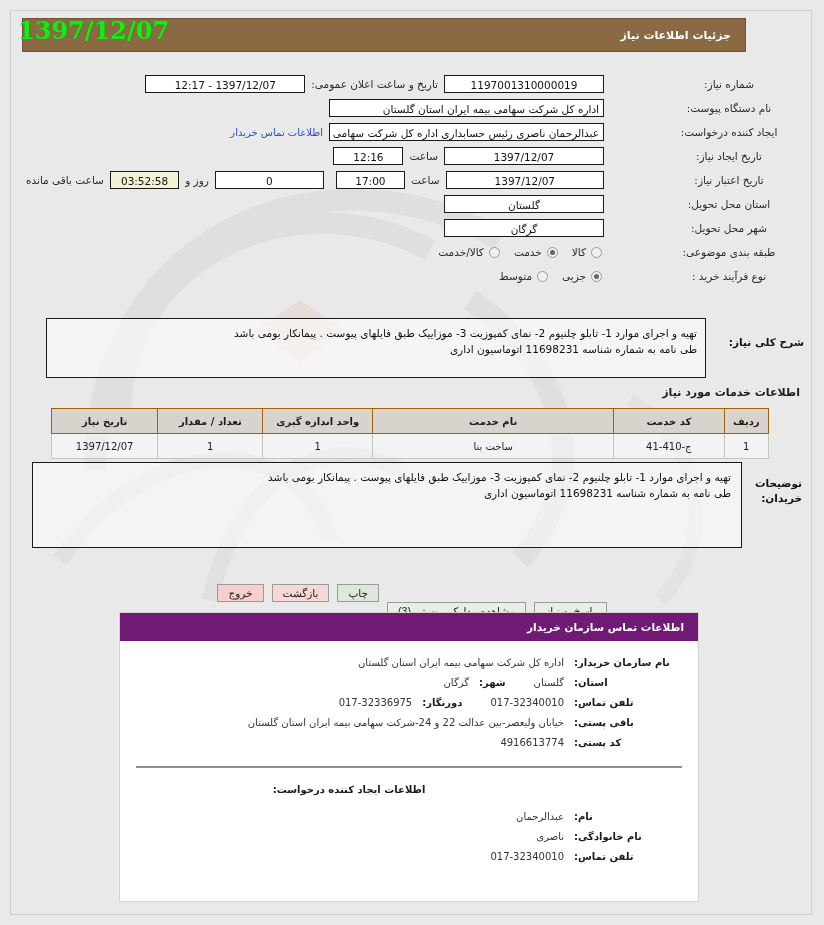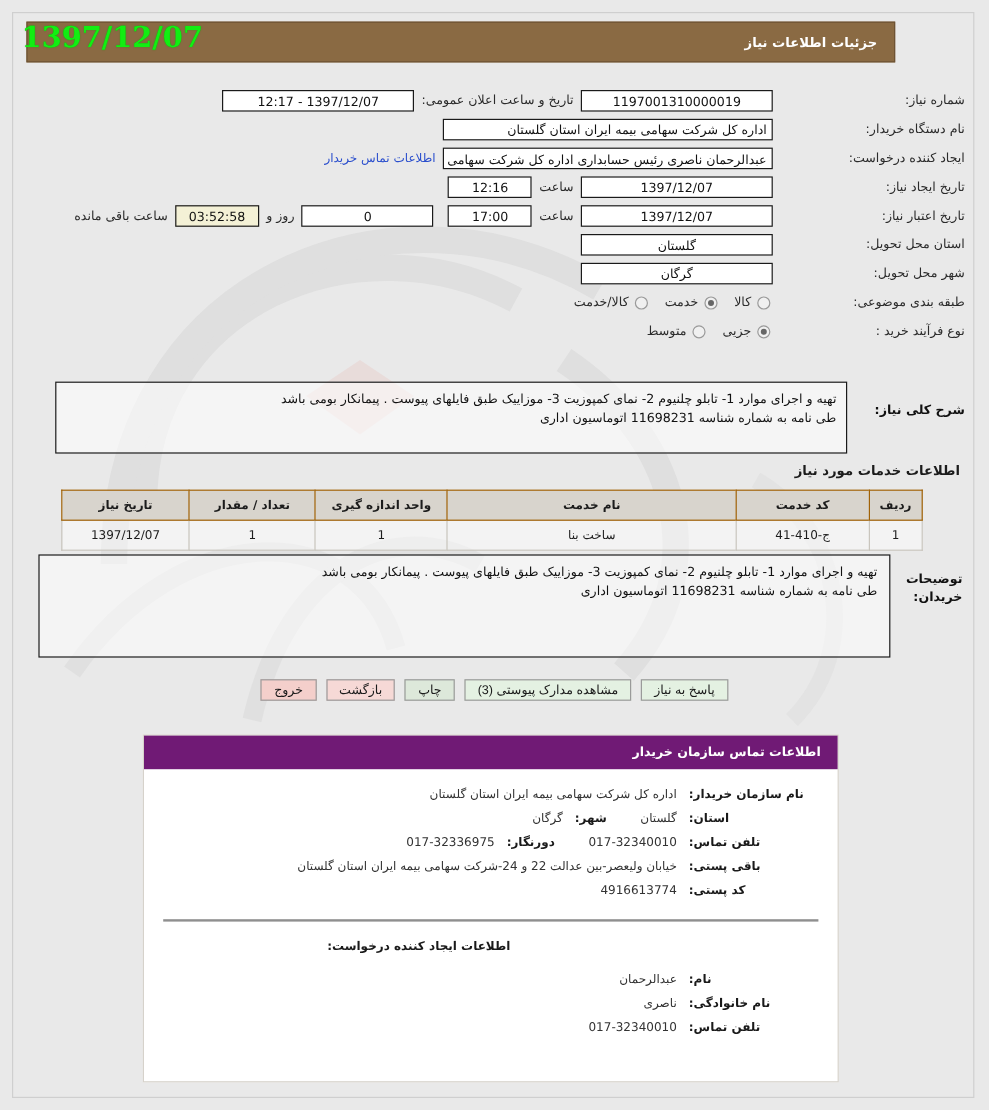--- a/index.html
+++ b/index.html
@@ -84,26 +84,27 @@
   }
   .frow {
     display: flex;
     align-items: center;
     justify-content: flex-start;
     margin-bottom: 4px;
     height: 20px;
   }
   .flabel {
     width: 150px;
-    text-align: right;
+    text-align: center;
     padding-left: 10px;
     font-size: 10.5px;
     color: #2b2b2b;
     white-space: nowrap;
     flex: 0 0 auto;
+    margin-left: 40px;
   }
   .fval {
     border: 1px solid #1a1a1a;
     background: #ffffff;
     height: 18px;
     line-height: 18px;
     font-size: 10.5px;
     text-align: center;
     box-sizing: border-box;
     color: #111;
@@ -296,21 +297,21 @@
     font-size: 10.5px;
     height: 18px;
     line-height: 16px;
     padding: 0 10px;
     box-sizing: border-box;
     cursor: pointer;
     color: #1a1a1a;
     white-space: nowrap;
     text-align: center;
   }
-  .btn-green   { background: #e4f1e2; }
+  .btn-green   { background: #e4f1e2; margin-top: 36px; }
   .btn-green2  { background: #dde8da; }
   .btn-pinkish { background: #f6d9d6; }
   .btn-pink    { background: #f4cfcb; }
 
   
   .panel {
     position: absolute;
     top: 612px;
     right: 125px;
     width: 580px;
@@ -409,21 +410,21 @@
   <div class="form-area">
 
     <div class="frow">
       <span class="flabel">شماره نیاز:</span>
       <span class="fval w-160">1197001310000019</span>
       <span class="inline-lbl">تاریخ و ساعت اعلان عمومی:</span>
       <span class="fval w-160">1397/12/07 - 12:17</span>
     </div>
 
     <div class="frow">
-      <span class="flabel">نام دستگاه خریدار:</span>
+      <span class="flabel">نام دستگاه پیوست:</span>
       <span class="fval w-275" style="text-align:right;padding-right:4px;">اداره کل شرکت سهامی بیمه ایران استان گلستان</span>
     </div>
 
     <div class="frow">
       <span class="flabel">ایجاد کننده درخواست:</span>
       <span class="fval w-275" style="text-align:right;padding-right:4px;">عبدالرحمان ناصری رئیس حسابداری اداره کل شرکت سهامی بیمه ایران استان</span>
       <a class="link-inline" href="#">اطلاعات تماس خریدار</a>
     </div>
 
     <div class="frow">

